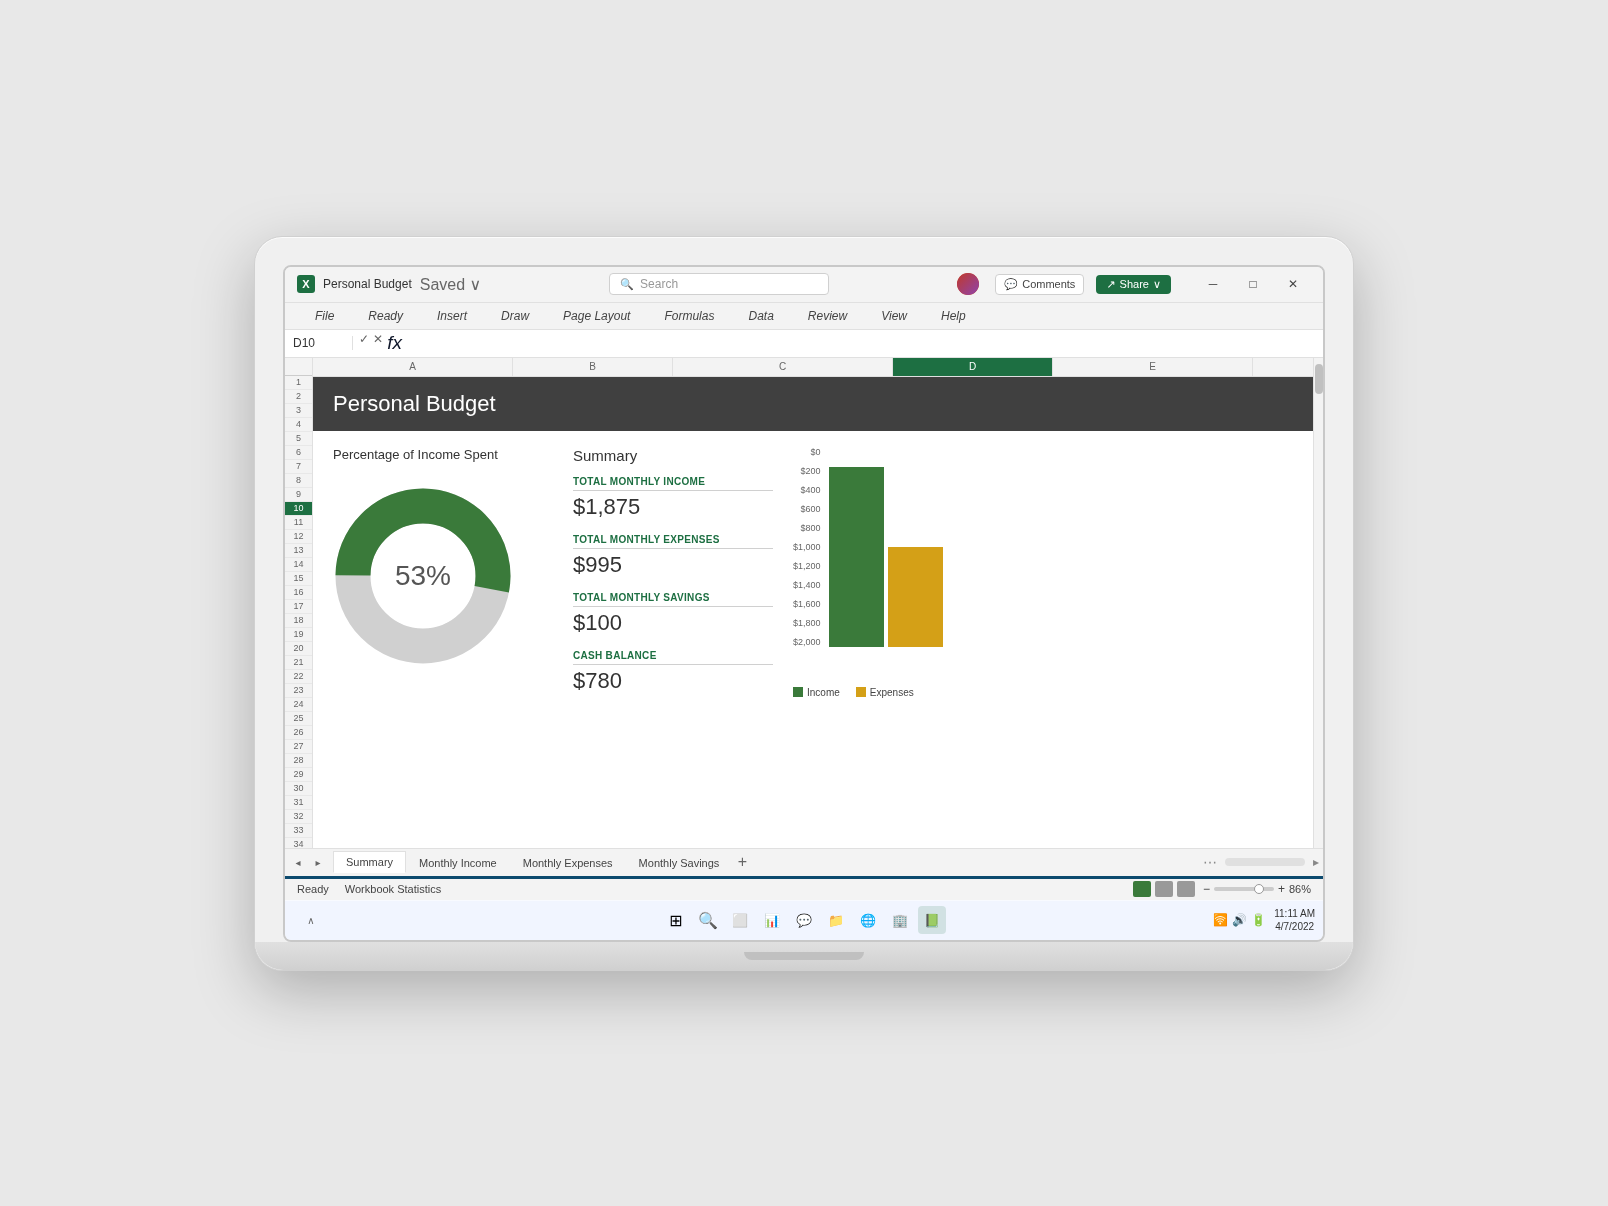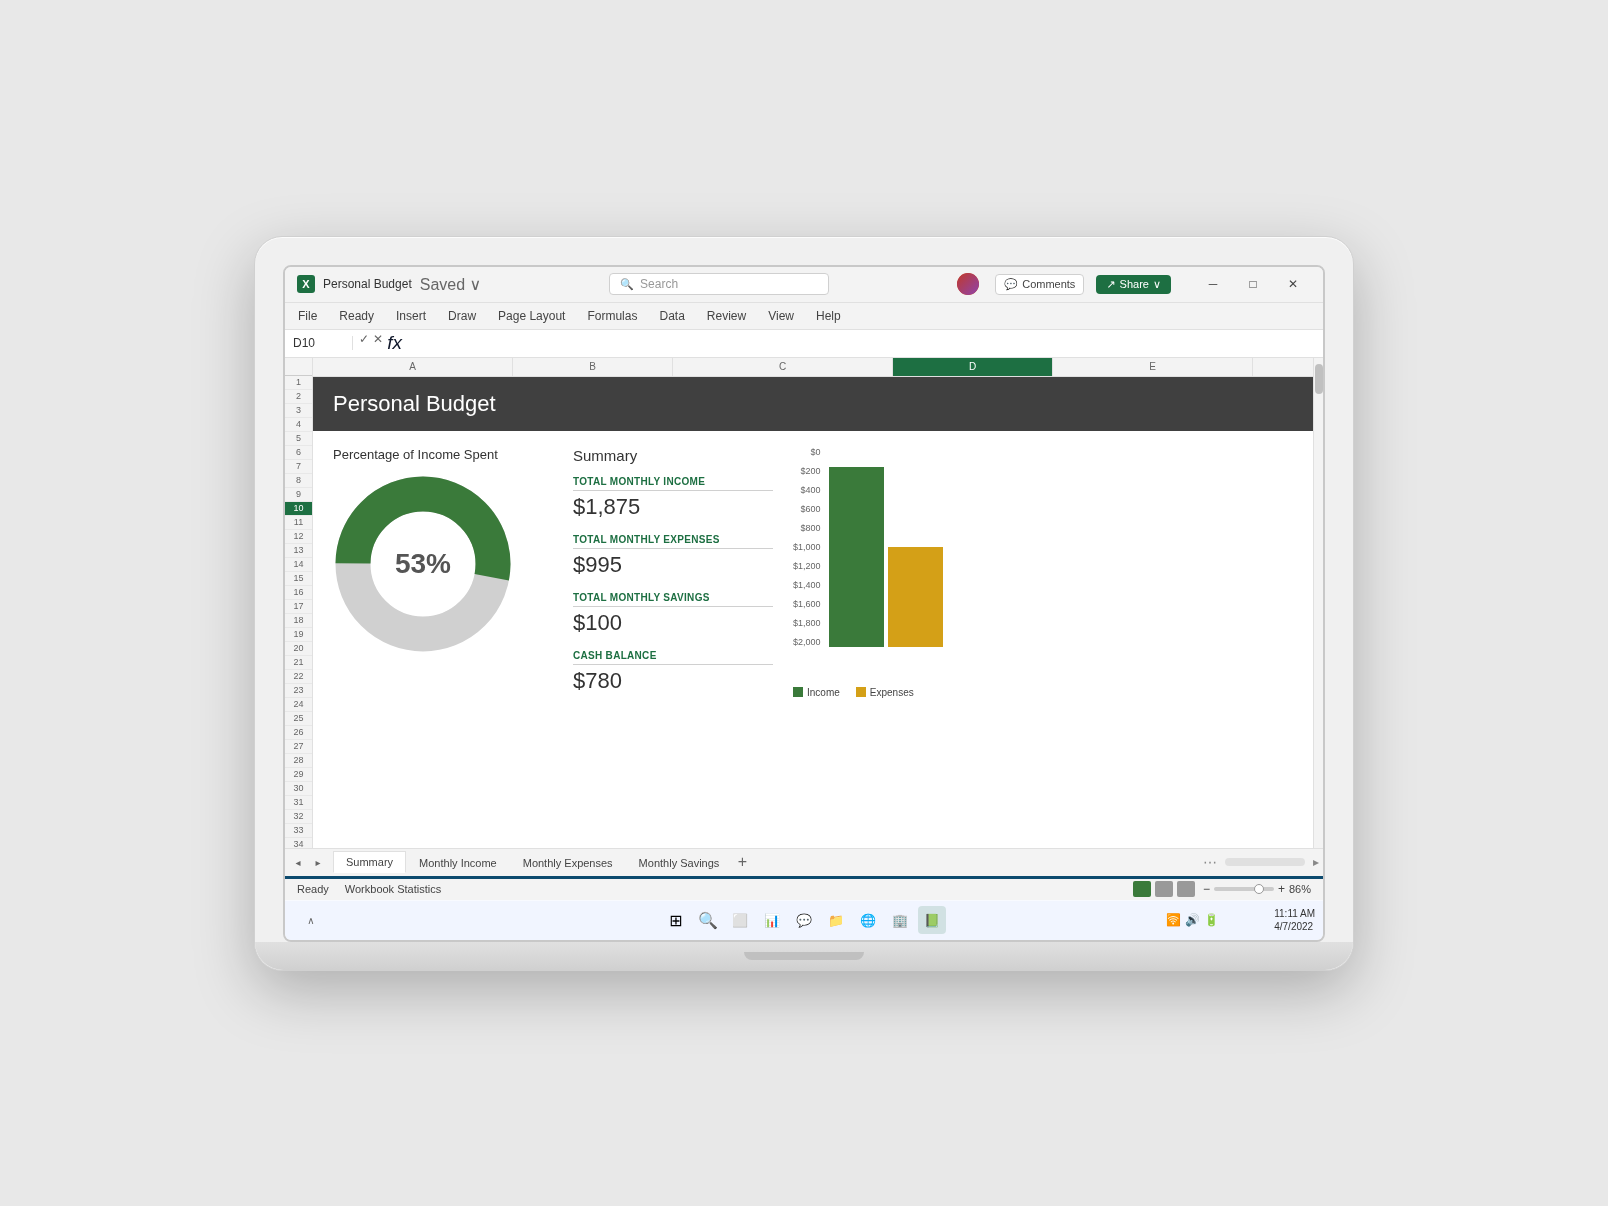--- a/index.html
+++ b/index.html
@@ -162,22 +162,23 @@
     }
 
     
     .ribbon {
       background: #f3f3f3;
       border-bottom: 1px solid #e0e0e0;
     }
 
     .ribbon-tabs {
       display: flex;
-      padding: 0 3px;
-      gap: 2px;
+      padding: 0 20px;
+      gap: 14px;
+      font-style: italic;
     }
 
     .ribbon-tab {
       padding: 6px 10px;
       font-size: 12px;
       color: #444;
       cursor: pointer;
     }
 
     
@@ -295,42 +296,42 @@
     }
 
     
     .chart-section {
       flex: 0 0 220px;
     }
 
     .chart-label {
       font-size: 13px;
       color: #333;
-      margin-bottom: 12px;
+      margin-bottom: 24px;
     }
 
     .donut-container {
       position: relative;
       width: 180px;
       height: 180px;
     }
 
     .donut-svg {
       width: 180px;
       height: 180px;
     }
 
     .donut-center-text {
       position: absolute;
       top: 50%;
       left: 50%;
       transform: translate(-50%, -50%);
       font-size: 28px;
       color: #555;
-      font-weight: 700;
+      font-weight: 400;
     }
 
     
     .summary-section {
       flex: 0 0 200px;
     }
 
     .summary-title {
       font-size: 15px;
       color: #333;
@@ -597,23 +598,22 @@
       position: absolute;
       right: 8px;
       display: flex;
       align-items: center;
       gap: 8px;
       font-size: 10px;
       color: #333;
     }
 
     .taskbar-time {
-      text-align: left;
+      text-align: center;
       line-height: 1.3;
-      margin-left: 47px;
     }
 
     .taskbar-sys-icons {
       display: flex;
       gap: 4px;
       font-size: 12px;
     }
   </style>
 </head>
 <body>

